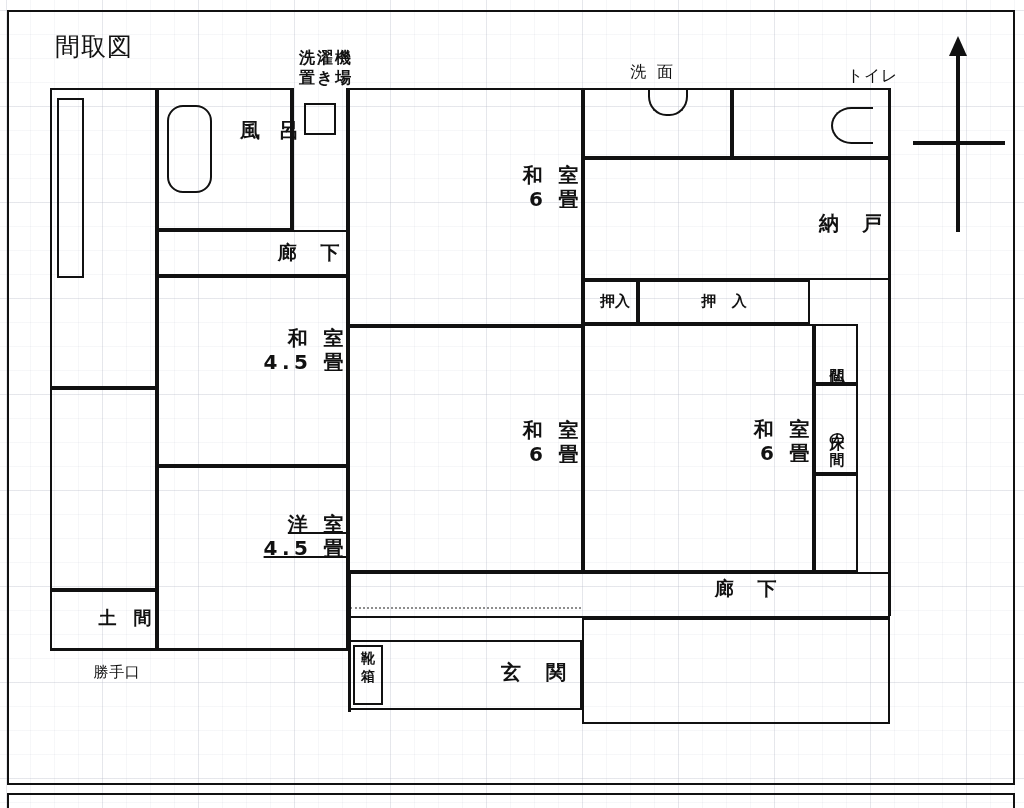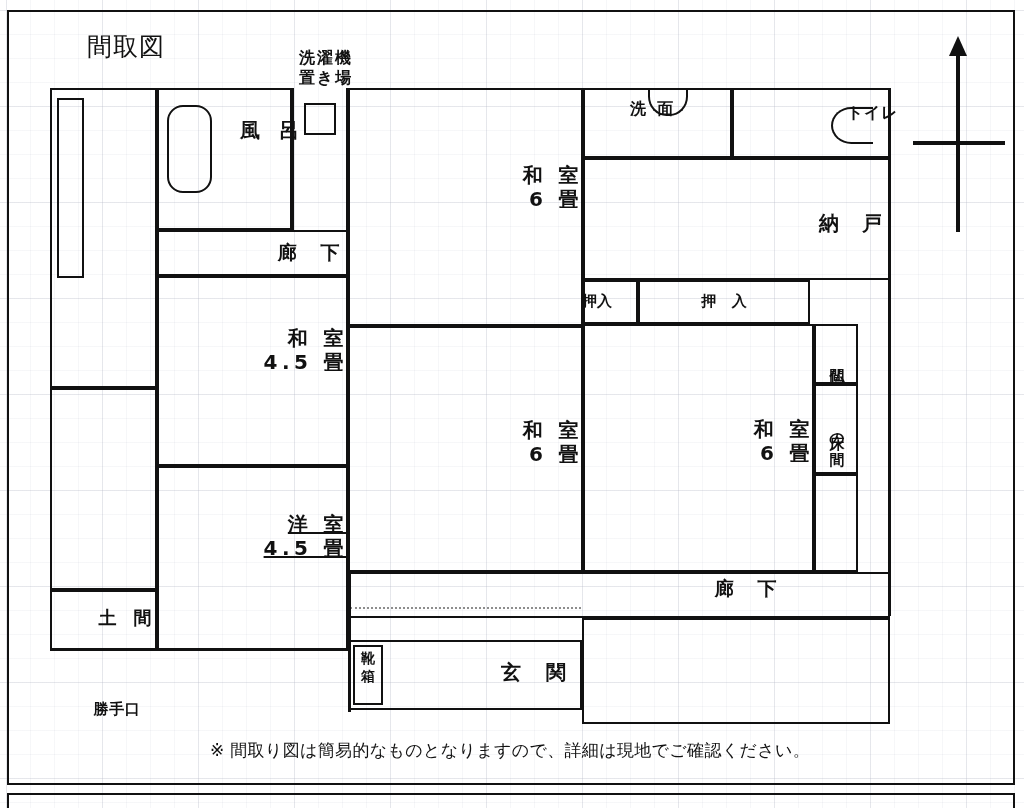--- a/index.html
+++ b/index.html
@@ -46,22 +46,22 @@
   
   .lbl{
     position:absolute;color:#111;font-weight:700;
     white-space:pre;line-height:1.22;letter-spacing:0;
     text-align:right;
   }
   .lbl.room-name{font-size:20px;letter-spacing:.22em;}
   .lbl.room-name .sz{display:block;letter-spacing:.22em;}
   .lbl.small{font-size:16px;letter-spacing:.12em;}
   .lbl.tiny{font-size:15px;letter-spacing:.06em;font-weight:700;}
-  .lbl.outside{font-size:16px;letter-spacing:.04em;font-weight:700;margin-top:37px;}
-  .lbl.title{font-size:25px;font-weight:400;letter-spacing:.04em;margin-left:32px;}
+  .lbl.outside{font-size:16px;letter-spacing:.04em;font-weight:400;}
+  .lbl.title{font-size:25px;font-weight:400;letter-spacing:.04em;}
   .lbl.vert{
     writing-mode:vertical-rl;text-orientation:upright;
     font-size:15px;letter-spacing:.04em;line-height:1.05;font-weight:700;
   }
   .lbl.note{font-size:17px;font-weight:400;letter-spacing:.02em;}
 
   
   .bathtub{
     position:absolute;box-sizing:border-box;
     border:2.5px solid #111;border-radius:16px;background:transparent;
@@ -154,21 +154,21 @@
   <div class="room" style="left:583px;top:88px;width:149px;height:70px;"></div>
   <div class="basin" style="left:648px;top:88px;width:40px;height:28px;"></div>
 
   <div class="room" style="left:732px;top:88px;width:158px;height:70px;"></div>
   <div class="toilet" style="left:831px;top:107px;width:42px;height:37px;"></div>
 
   <div class="room" style="left:583px;top:158px;width:307px;height:122px;"></div>
   <div class="lbl room-name" style="left:583px;top:211px;width:307px;letter-spacing:.4em;text-indent:.4em;">納 戸</div>
 
   <div class="room" style="left:583px;top:280px;width:55px;height:44px;"></div>
-  <div class="lbl tiny" style="left:557px;top:292px;width:55px;text-align:right;letter-spacing:.0em;">押入</div>
+  <div class="lbl tiny" style="left:600px;top:292px;width:55px;text-align:left;letter-spacing:.0em;">押入</div>
 
   <div class="room" style="left:638px;top:280px;width:172px;height:44px;"></div>
   <div class="lbl tiny" style="left:638px;top:292px;width:172px;text-align:center;letter-spacing:.35em;text-indent:.35em;">押 入</div>
 
   <div class="room" style="left:583px;top:324px;width:231px;height:248px;"></div>
   <div class="lbl room-name" style="left:583px;top:417px;width:231px;"><span>和 室</span><span class="sz">6 畳</span></div>
 
   <div class="room" style="left:814px;top:324px;width:44px;height:60px;"></div>
   <div class="lbl vert" style="left:814px;top:330px;width:44px;height:54px;display:flex;align-items:center;justify-content:center;">仏間</div>
 
@@ -189,15 +189,14 @@
 
   <div class="shoebox" style="left:353px;top:645px;width:30px;height:60px;"></div>
   <div class="lbl tiny" style="left:353px;top:650px;width:30px;text-align:center;font-size:14px;line-height:1.25;letter-spacing:0;"><span style="display:block;">靴</span><span style="display:block;">箱</span></div>
 
   <div class="room" style="left:582px;top:618px;width:308px;height:106px;"></div>
 
   <div class="wall-h" style="left:50px;top:648px;width:300px;"></div>
 
   <div class="wall-v" style="left:348px;top:572px;height:140px;"></div>
 
-  <div class="lbl note" style="left:60px;top:740px;width:900px;text-align:center;">※ 間取り図は簡易的なものとなりますので、詳細は現地でご確認ください。</div>
 
 </div>
 
 </body></html>

